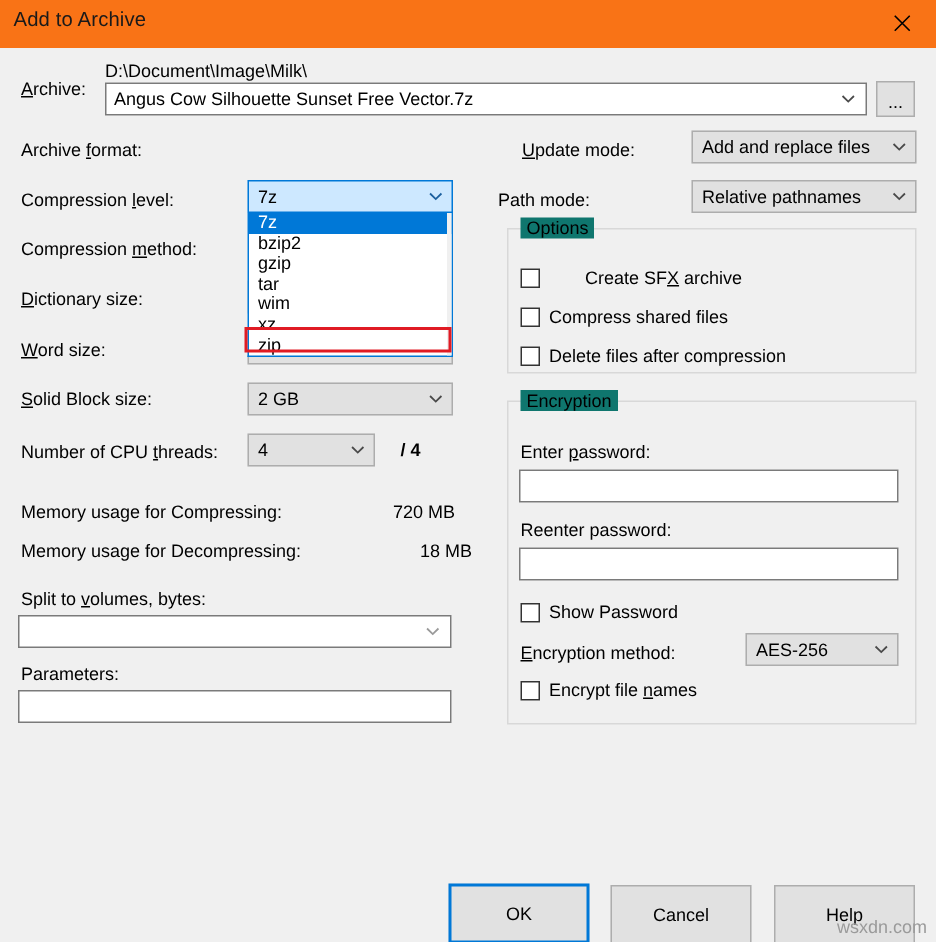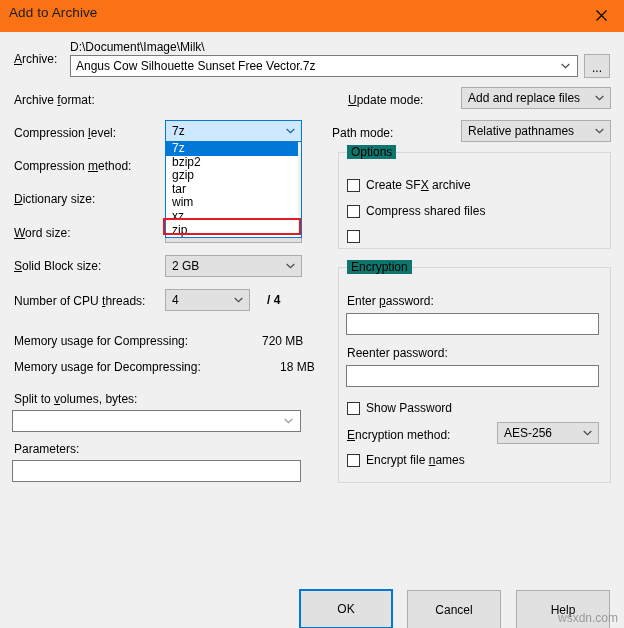--- a/index.html
+++ b/index.html
@@ -271,30 +271,31 @@
     <span class="arr">
       <svg class="chev" viewBox="0 0 9 6">
           <path d="M0.7 1 L4.5 4.7 L8.3 1" stroke="#4a4a4a" stroke-width="1.2" fill="none"></path>
         </svg>
     </span>
   </div>
 
   <div class="group" style="left:338px; top:120px; width:273px; height:97px;">
     <span class="gtitle">Options</span>
   </div>
-  <div class="cb" style="left:347px; top:146px;">
+  <div class="cb" style="left:347px; top:146px;gap:24px;">
     <span class="box"></span>
     <span class="cbl">Create SF<u>X</u> archive</span>
   </div>
   <div class="cb" style="left:347px; top:172px;">
     <span class="box"></span>
     <span class="cbl">Compress shared files</span>
   </div>
   <div class="cb" style="left:347px; top:198px;">
     <span class="box"></span>
+    <span class="cbl">Delete files after compression</span>
   </div>
 
   <div class="group" style="left:338px; top:235px; width:273px; height:216px;">
     <span class="gtitle">Encryption</span>
   </div>
   <div class="lbl" style="left:347px; top:262px;">Enter <u>p</u>assword:</div>
   <div class="tinput" style="left:346px; top:281px; width:253px;"></div>
 
   <div class="lbl" style="left:347px; top:314px;">Reenter password:</div>
   <div class="tinput" style="left:346px; top:333px; width:253px;"></div>

